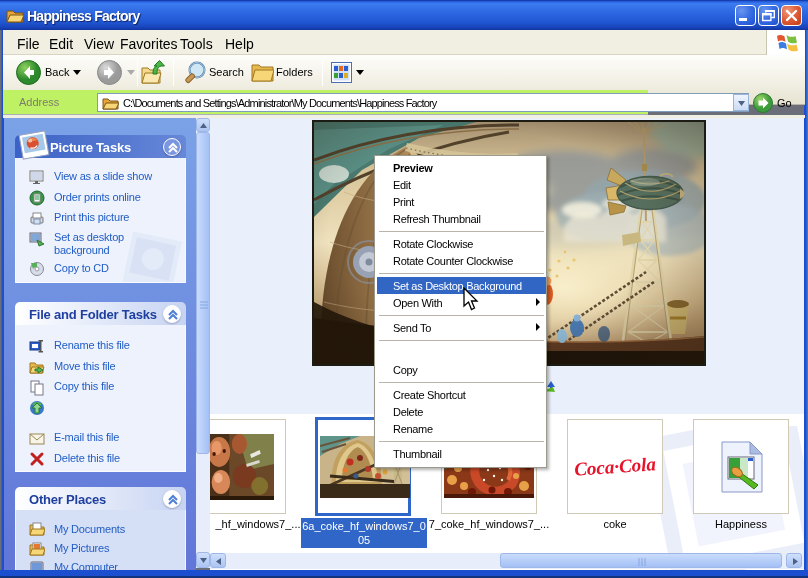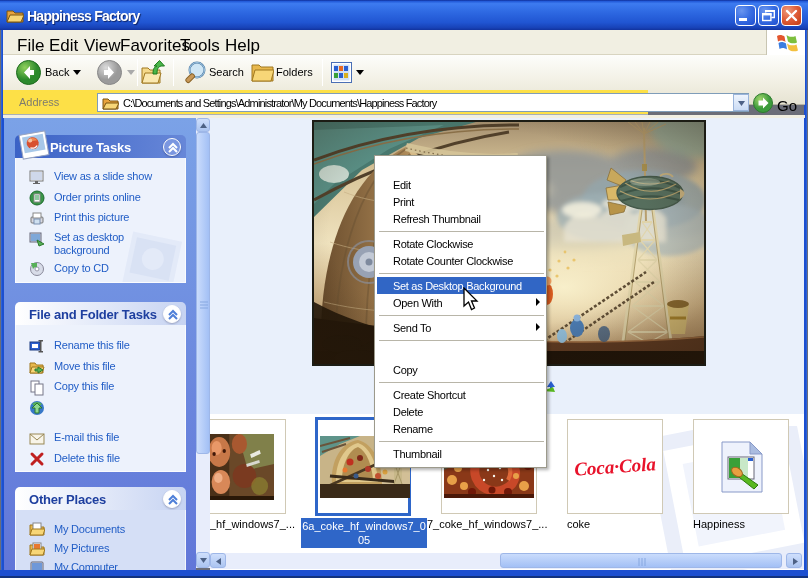--- a/index.html
+++ b/index.html
@@ -10,28 +10,28 @@
 #bB{left:0;bottom:0;width:808px;height:8px;background:linear-gradient(#1c4fd0 0 6px,#12337e 6px)}
 
 #title{left:0;top:0;width:808px;height:30px;background:linear-gradient(180deg,#0d2a92 0,#2159d8 4%,#3d7bf0 12%,#2e69e2 40%,#2055d2 75%,#1843b8 92%,#12339e 100%)}
 #title .txt{position:absolute;left:27px;top:8px;color:#fff;font-size:14px;font-weight:bold;letter-spacing:-.75px;text-shadow:1px 1px 1px rgba(0,0,30,.6)}
 .wbtn{position:absolute;top:5px;width:21px;height:21px;border-radius:4px;border:1px solid #fff}
 #btnMin{left:735px;background:radial-gradient(circle at 30% 25%,#6a96ef 0%,#3a6fe3 45%,#1e4fd0 100%)}
 #btnMax{left:758px;background:radial-gradient(circle at 30% 25%,#6a96ef 0%,#3a6fe3 45%,#1e4fd0 100%)}
 #btnCls{left:781px;background:radial-gradient(circle at 30% 25%,#ee9a7c 0%,#e0603c 45%,#c23a10 100%)}
 
 #menubar{left:3px;top:30px;width:802px;height:25px;background:#f1efe2;border-bottom:1px solid #d8d4c0}
-#menubar span{position:absolute;top:6px;font-size:17px;color:#000}
+#menubar span{position:absolute;top:6px;font-size:14px;color:#000}
 #logobox{position:absolute;left:763px;top:0;width:39px;height:25px;background:#fff;border-left:1px solid #c8c5b2}
 
 #toolbar{left:3px;top:55px;width:802px;height:50px;background:linear-gradient(#fdfdfb,#f2f0e4 55%,#e6e3d2);border-bottom:1px solid #b8b4a4}
 #toolbar .lbl{position:absolute;top:11px;font-size:11px;color:#000}
 .tsep{position:absolute;top:4px;width:1px;height:27px;background:#c9c5b2;border-right:1px solid #fff}
 
-#addrbar{left:3px;top:90px;width:645px;height:25px;background:#fde047;border-bottom:1px solid #a8b0b8}
+#addrbar{left:3px;top:90px;width:645px;height:25px;background:#bef264;border-bottom:1px solid #a8b0b8}
 #addrbar .lbl{position:absolute;left:16px;top:6px;font-size:11px;color:#7e7c6e}
 #addrInput{position:absolute;left:94px;top:3px;width:652px;height:19px;background:#fff;border:1px solid #7f9db9}
 #addrInput .path{position:absolute;left:25px;top:3px;font-size:11px;letter-spacing:-.85px;color:#000;white-space:nowrap}
 #addrDrop{position:absolute;left:730px;top:4px;width:16px;height:17px;background:linear-gradient(#eef4fd,#cbdcf5);border:1px solid #9ab4da}
 #gobox{position:absolute;left:750px;top:3px;width:45px;height:20px}
 
 #strip{left:3px;top:115px;width:802px;height:3px;background:#f1efe2}
 
 #sidebar{left:4px;top:118px;width:192px;height:452px;background:linear-gradient(#7ba2e7,#6176d8);overflow:hidden}
 .panel{position:absolute;left:11px;width:171px}
@@ -45,21 +45,21 @@
 .pbody{position:relative;background:#edf2fc;border:1px solid rgba(255,255,255,.7);border-top:none;overflow:hidden}
 .item{position:absolute;left:38px;font-size:11px;color:#215dc6;line-height:13px;letter-spacing:-.2px;white-space:nowrap}
 .icon16{position:absolute;left:13px;width:16px;height:16px}
 
 #sbv{left:196px;top:118px;width:14px;height:450px;background:#e8edfb}
 
 #content{left:210px;top:118px;width:594px;height:452px;background:#fff;overflow:hidden}
 #previewband{position:absolute;left:0;top:0;width:594px;height:296px;background:#e9f0fb}
 #bigimg{position:absolute;left:102px;top:2px;width:394px;height:246px;border:2px solid #1c1c14}
 .thumbbox{position:absolute;top:301px;width:96px;height:95px;background:#fff;border:1px solid #d0c9b5}
-.tlabel{position:absolute;top:400px;font-size:11px;color:#000;text-align:left;white-space:nowrap}
+.tlabel{position:absolute;top:400px;font-size:11px;color:#000;text-align:center;white-space:nowrap}
 
 .sbBtn{position:absolute;background:linear-gradient(#cfdffc,#abc4f0);border:1px solid #9eb7e8;border-radius:3px}
 
 #ctx{left:374px;top:155px;width:173px;height:313px;background:#fff;border:1px solid #9c9a8c;box-shadow:2px 2px 3px rgba(0,0,0,.3)}
 .mi{position:absolute;left:2px;width:169px;height:17px;font-size:11px;color:#000}
 .mi span{position:absolute;left:16px;top:3px;letter-spacing:-.3px;white-space:nowrap}
 .msep{position:absolute;left:4px;width:165px;height:1px;background:#b8b5a8}
 .hl{background:#3166c5}
 .hl span{color:#fff}
 .marr{position:absolute;right:6px;top:4px;width:0;height:0;border-left:4px solid #000;border-top:4px solid transparent;border-bottom:4px solid transparent}
@@ -188,21 +188,21 @@
       <svg width="20" height="20">
           <defs>
             <radialGradient id="gg" cx="35%" cy="30%">
               <stop offset="0" stop-color="#9fd46a"></stop>
               <stop offset="1" stop-color="#3c9b3c"></stop>
             </radialGradient>
           </defs>
           <circle cx="10" cy="10" r="9.5" fill="url(#gg)" stroke="#2e7a2e"></circle>
           <path d="M10 4.5 L15.5 10 L10 15.5 L10 12.5 L5.5 12.5 L5.5 7.5 L10 7.5 Z" fill="#fff"></path>
         </svg>
-      <span style="position:absolute;left:24px;top:4px;font-size:15px">Go</span>
+      <span style="position:absolute;left:24px;top:4px;font-size:11px">Go</span>
     </div>
   </div>
   <div id="strip" class="abs"></div>
   <div id="sidebar" class="abs">
 
     <div class="panel" style="top:17px">
       <div class="phead special">
         <div class="t">Picture Tasks</div>
         <div class="chev" style="background:#7a96e0;border:1px solid #fff">
             <svg style="position:absolute;left:3px;top:3px" width="12" height="12" viewBox="0 0 12 12">
@@ -679,20 +679,23 @@
           </svg>
       </div>
       <div class="sbBtn" style="left:576px;top:0;width:16px;height:15px">
           <svg style="position:absolute;left:6px;top:4px" width="5" height="7">
             <path d="M0 0 L5 3.5 L0 7 Z" fill="#4d6185"></path>
           </svg>
         </div>
     </div>
   </div>
   <div id="ctx" class="abs">
+    <div class="mi" style="top:3px">
+        <span style="font-weight:bold">Preview</span>
+      </div>
     <div class="mi" style="top:20px">
         <span>Edit</span>
       </div>
     <div class="mi" style="top:37px">
         <span>Print</span>
       </div>
     <div class="mi" style="top:54px">
         <span>Refresh Thumbnail</span>
       </div>
     <div class="msep" style="top:75px"></div>

